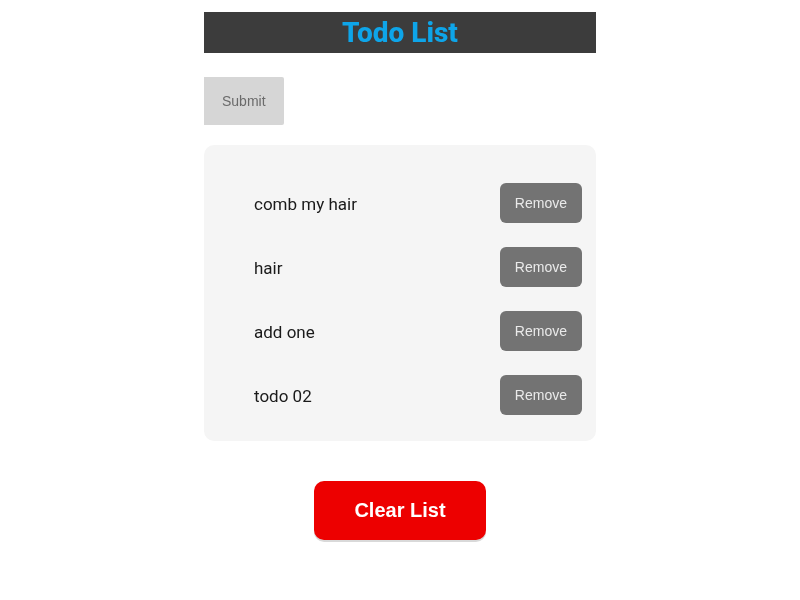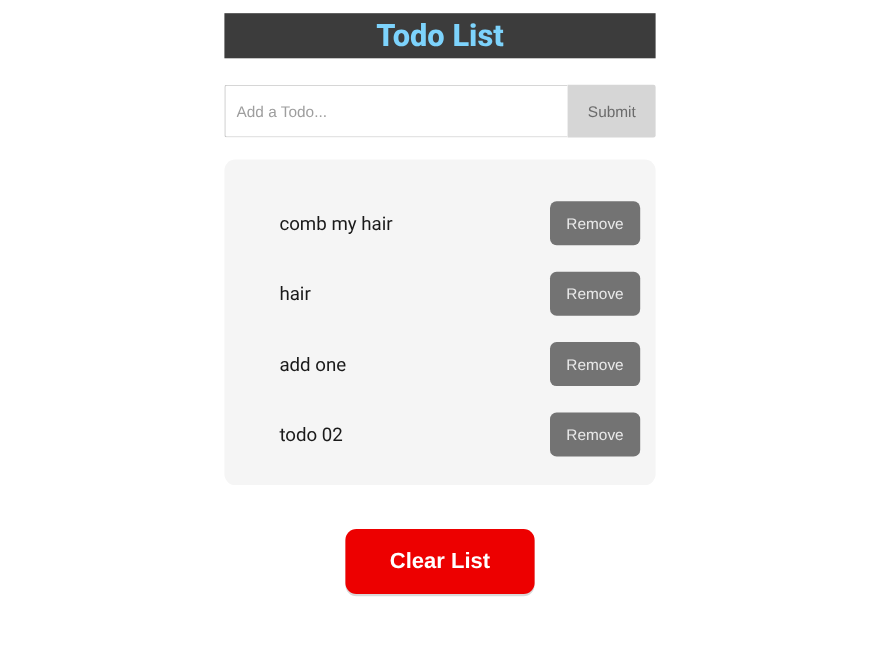--- a/index.html
+++ b/index.html
@@ -13,21 +13,21 @@
       width: 800px;
       height: 600px;
       padding-top: 12px;
     }
     .container {
       width: 392px;
       margin: 0 auto;
     }
     .header {
       background: #3c3c3c;
-      color: #7dd3fc;
+      color: #0ea5e9;
       text-align: center;
       padding: 4px 0;
       font-weight: 800;
       font-size: 28px;
     }
     .input-row {
       display: flex;
       margin-top: 24px;
     }
     .todo-input {
@@ -106,21 +106,20 @@
     }
   </style>
 </head>
 <body>
 
 <div class="container">
 
   <div class="header">Todo List</div>
 
   <div class="input-row">
-    <input type="text" class="todo-input" placeholder="Add a Todo..." style="">
     <button class="submit-btn">Submit</button>
   </div>
 
   <div class="list-panel">
     <ul id="todo-list">
         <li class="todo-row">
           <span class="todo-text">comb my hair</span>
           <button class="remove-btn">Remove</button>
         </li>
         <li class="todo-row">

